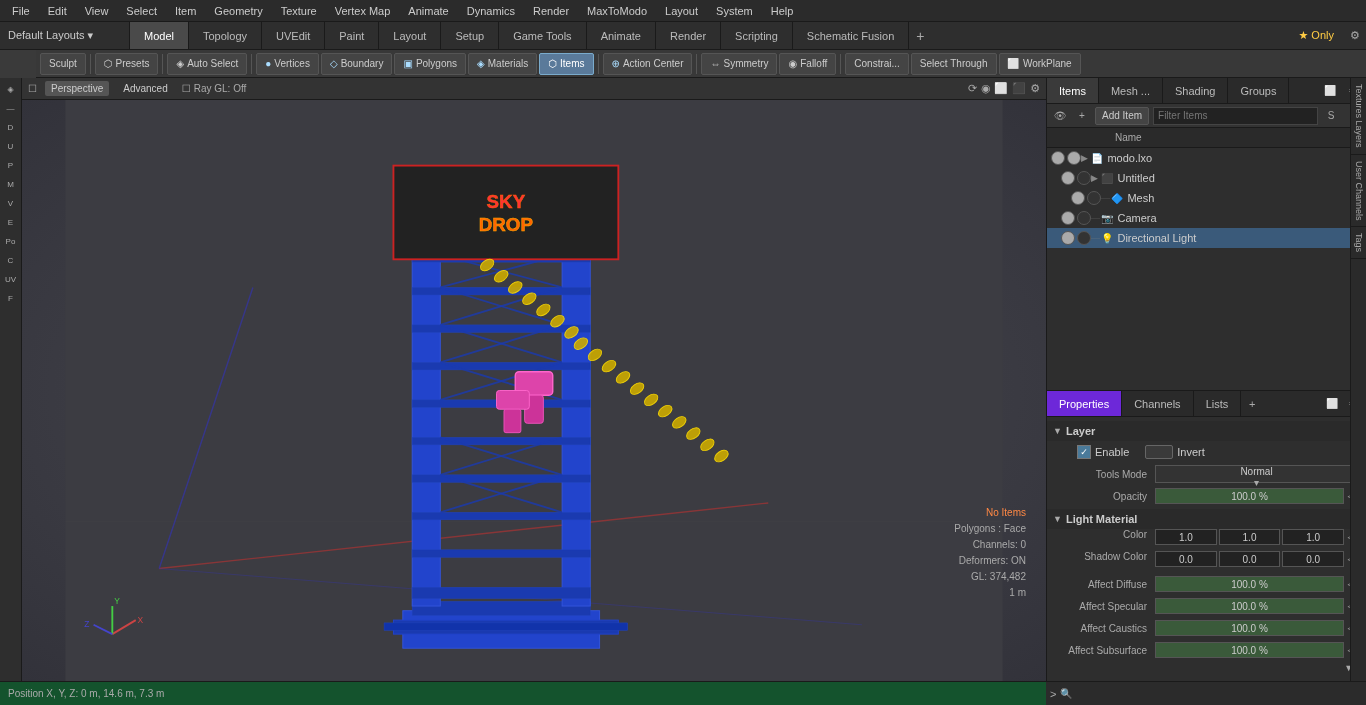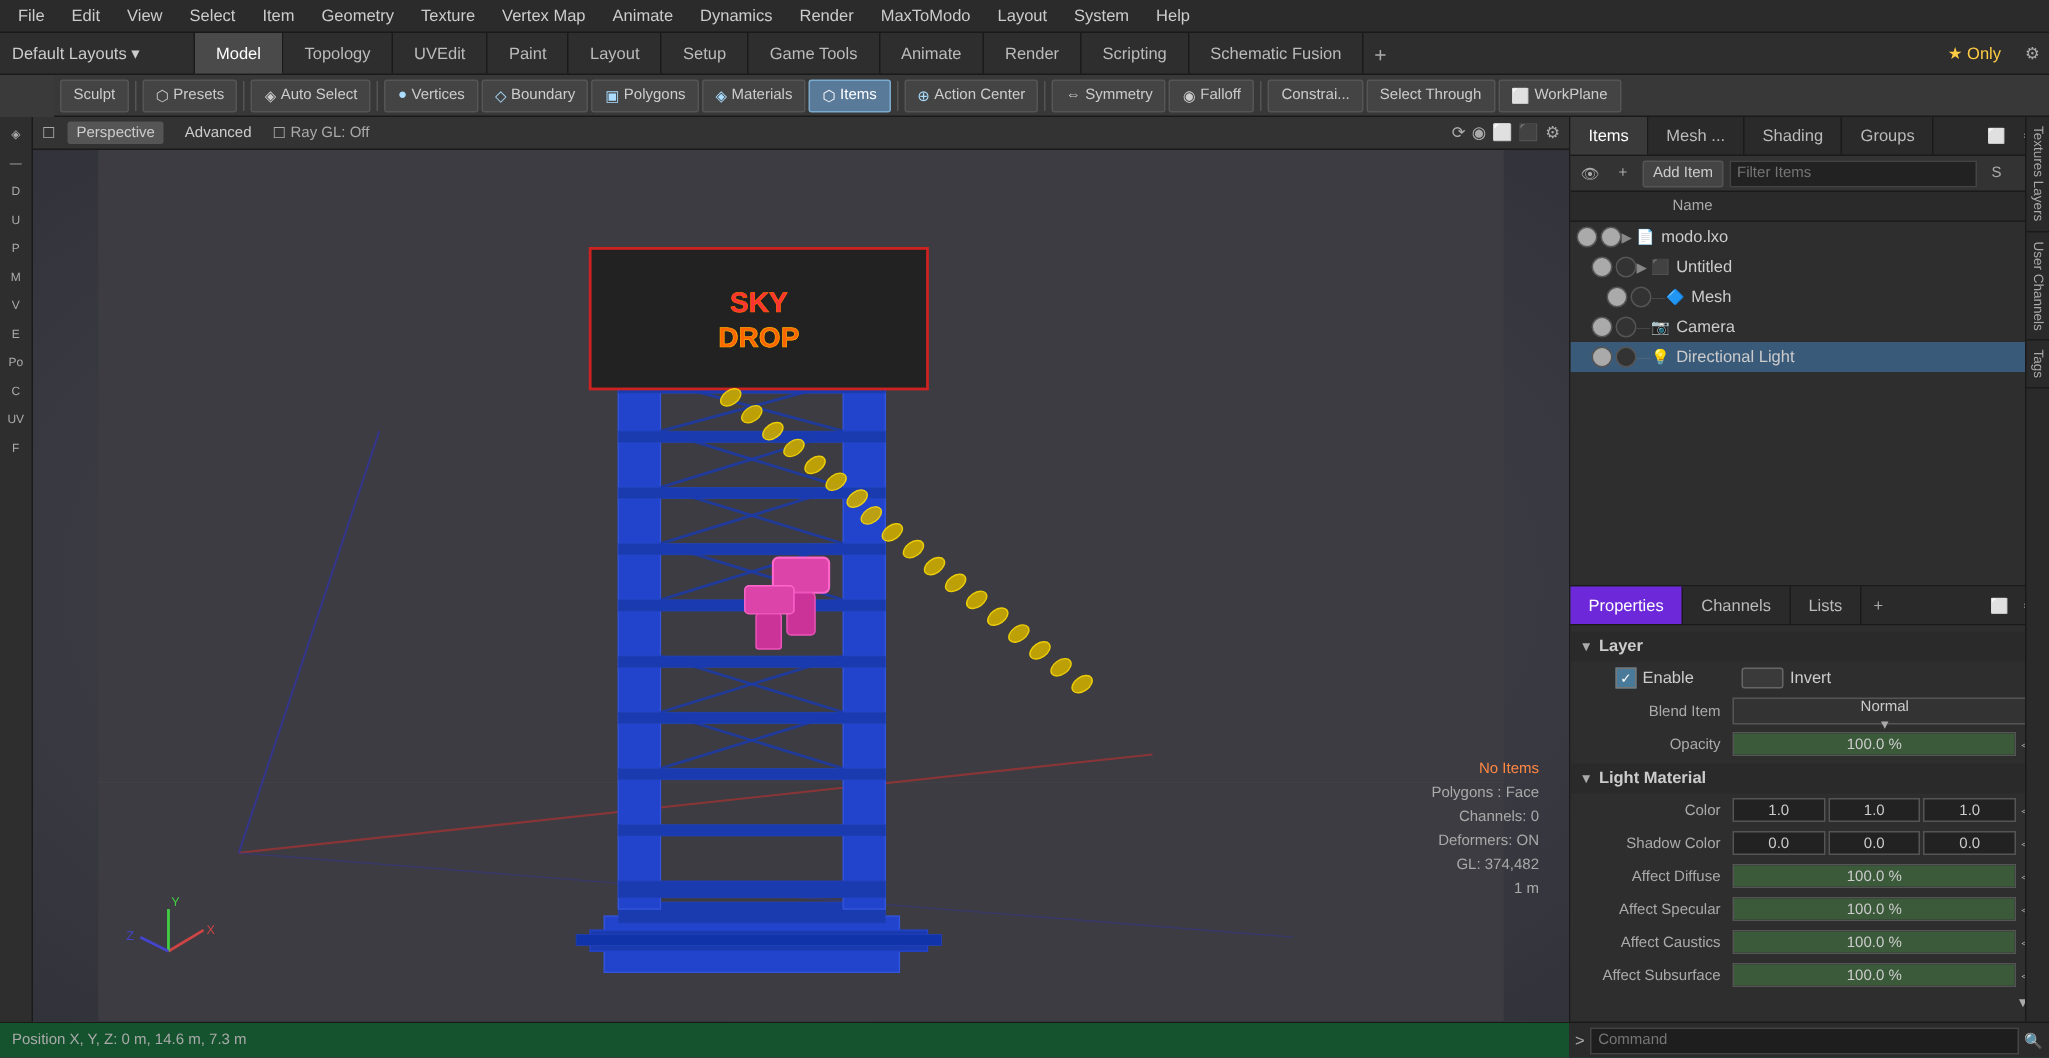--- a/index.html
+++ b/index.html
@@ -107,21 +107,21 @@
     .checkbox-wrap { display: flex; align-items: center; gap: 4px; }
     .checkbox-box { width: 14px; height: 14px; background: #555; border: 1px solid #777; display: flex; align-items: center; justify-content: center; cursor: pointer; }
     .checkbox-box.checked { background: #4a7a9a; }
     .checkbox-checkmark { color: #fff; font-size: 9px; }
     .checkbox-label { font-size: 11px; color: #ccc; }
 
     .toggle-box { width: 28px; height: 14px; background: #555; border: 1px solid #666; border-radius: 2px; position: relative; cursor: pointer; }
     .toggle-box.off { background: #3a3a3a; }
     .prop-select { height: 18px; background: #333; border: 1px solid #555; color: #ccc; font-size: 10px; padding: 0 4px; width: 100%; appearance: none; cursor: pointer; display: flex; align-items: center; justify-content: space-between; flex-direction: column; }
 
-    .color-row { display: flex; align-items: center; height: 22px; padding: 0 8px; }
+    .color-row { display: flex; height: 22px; padding: 0 8px; }
     .color-label { width: 100px; text-align: right; font-size: 10px; color: #aaa; padding-right: 8px; }
     .color-swatch { flex: 1; height: 16px; display: flex; gap: 2px; }
     .color-channel { flex: 1; background: #222; border: 1px solid #555; font-size: 10px; color: #ccc; text-align: center; display: flex; align-items: center; justify-content: center; cursor: pointer; }
     .color-btn { width: 14px; height: 16px; display: flex; align-items: center; justify-content: center; cursor: pointer; color: #aaa; font-size: 9px; }
 
     .pct-row { display: flex; align-items: center; height: 22px; padding: 0 8px; }
     .pct-label { width: 100px; text-align: right; font-size: 10px; color: #aaa; padding-right: 8px; }
     .pct-bar-wrap { flex: 1; height: 16px; background: #222; border: 1px solid #555; position: relative; display: flex; align-items: center; }
     .pct-bar { height: 100%; background: #3a5a3a; position: absolute; left: 0; top: 0; }
     .pct-val { position: relative; z-index: 1; font-size: 10px; color: #ccc; width: 100%; text-align: center; }
@@ -472,28 +472,28 @@
             <span class="prop-section-label">Layer</span>
           </div>
 
           <div class="prop-checkbox-row">
             <div class="checkbox-wrap">
               <div class="checkbox-box checked">
                 <span class="checkbox-checkmark">✓</span>
               </div>
               <span class="checkbox-label">Enable</span>
             </div>
-            <div class="checkbox-wrap" style="margin-left:24px;">
+            <div class="checkbox-wrap" style="margin-left:8px;">
               <div class="toggle-box off"></div>
               <span class="checkbox-label">Invert</span>
             </div>
           </div>
 
           <div class="prop-row">
-            <span class="prop-label">Blend Item</span>
+            <span class="prop-label">Tools Mode</span>
             <div class="prop-control">
               <div class="prop-select" style="background:#333; border:1px solid #555; height:18px; display:flex; align-items:center; padding:0 4px; justify-content:space-between;">
                 <span>Normal</span>
                 <span style="color:#aaa">▾</span>
               </div>
             </div>
           </div>
 
           <div class="pct-row">
             <span class="pct-label">Opacity</span>
@@ -581,15 +581,14 @@
     </div>
   </div>
 </div>
 
 <div id="status-bar">
   <span>Position X, Y, Z:  0 m, 14.6 m, 7.3 m</span>
 </div>
 
 <div id="command-bar" style="position:absolute; bottom:0; right:0; width:320px; height:24px; background:#2b2b2b; border-top:1px solid #1a1a1a; display:flex; align-items:center; padding:0 4px; gap:4px;">
   <span style="color:#aaa; font-size:11px;">&gt;</span>
-  <input id="command-input" type="text" style="flex: 1 1 0%; height: 18px; background: rgb(30, 30, 30); border: 1px solid rgb(68, 68, 68); color: rgb(204, 204, 204); font-size: 10px; padding: 0px 4px;" placeholder="Command">
   <span style="color:#aaa; font-size:10px; cursor:pointer;">🔍</span>
 </div>
 
 </body></html>

